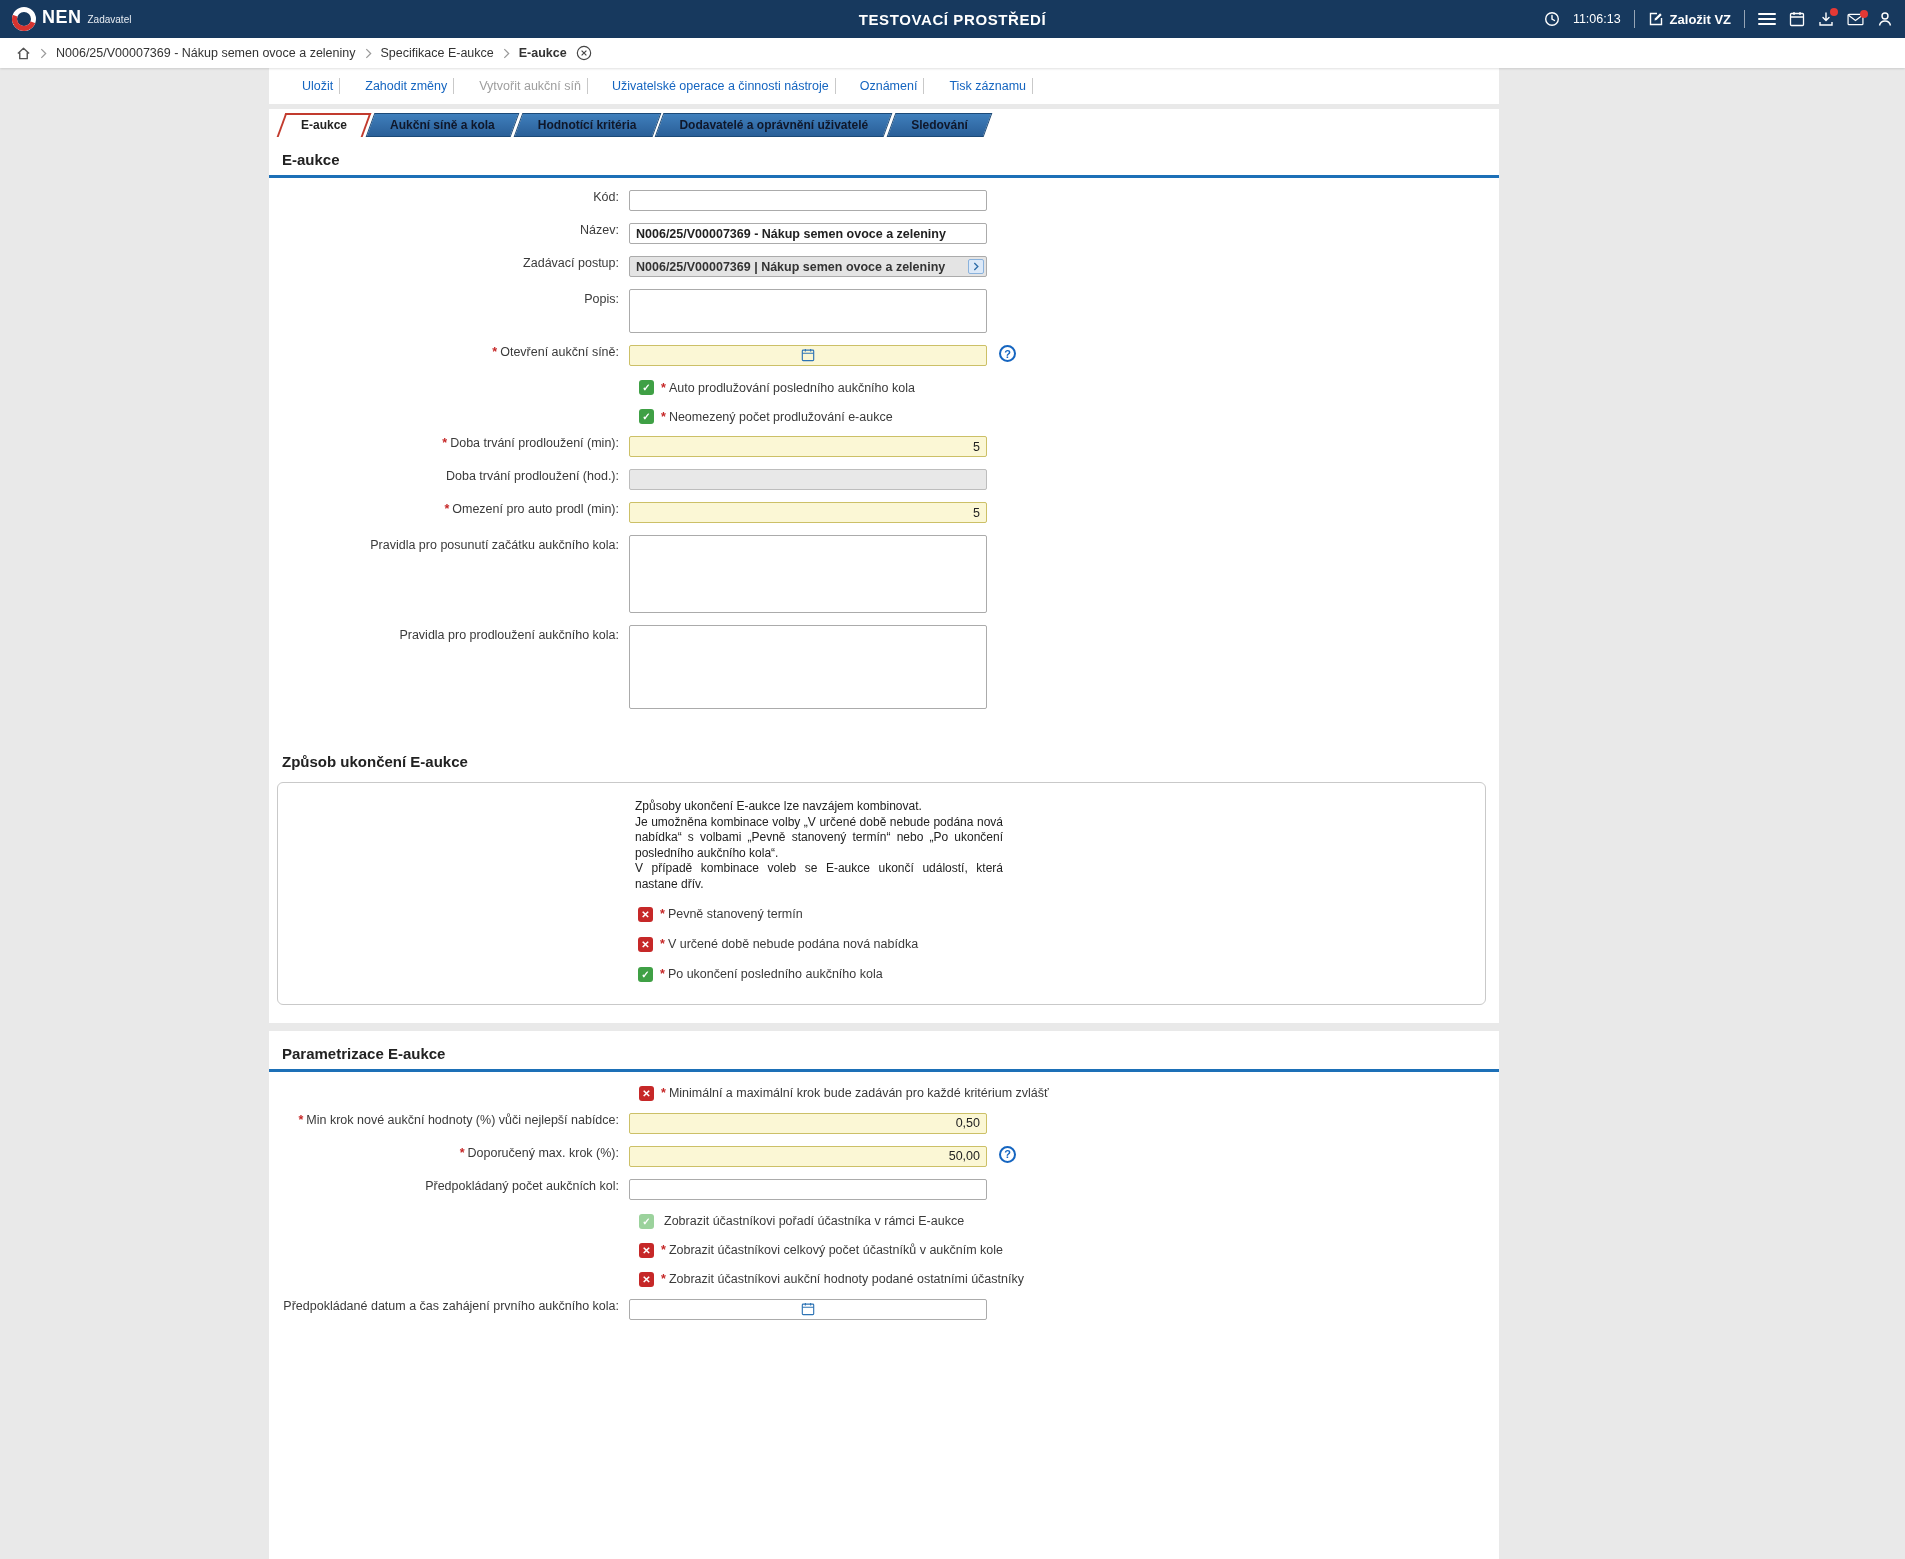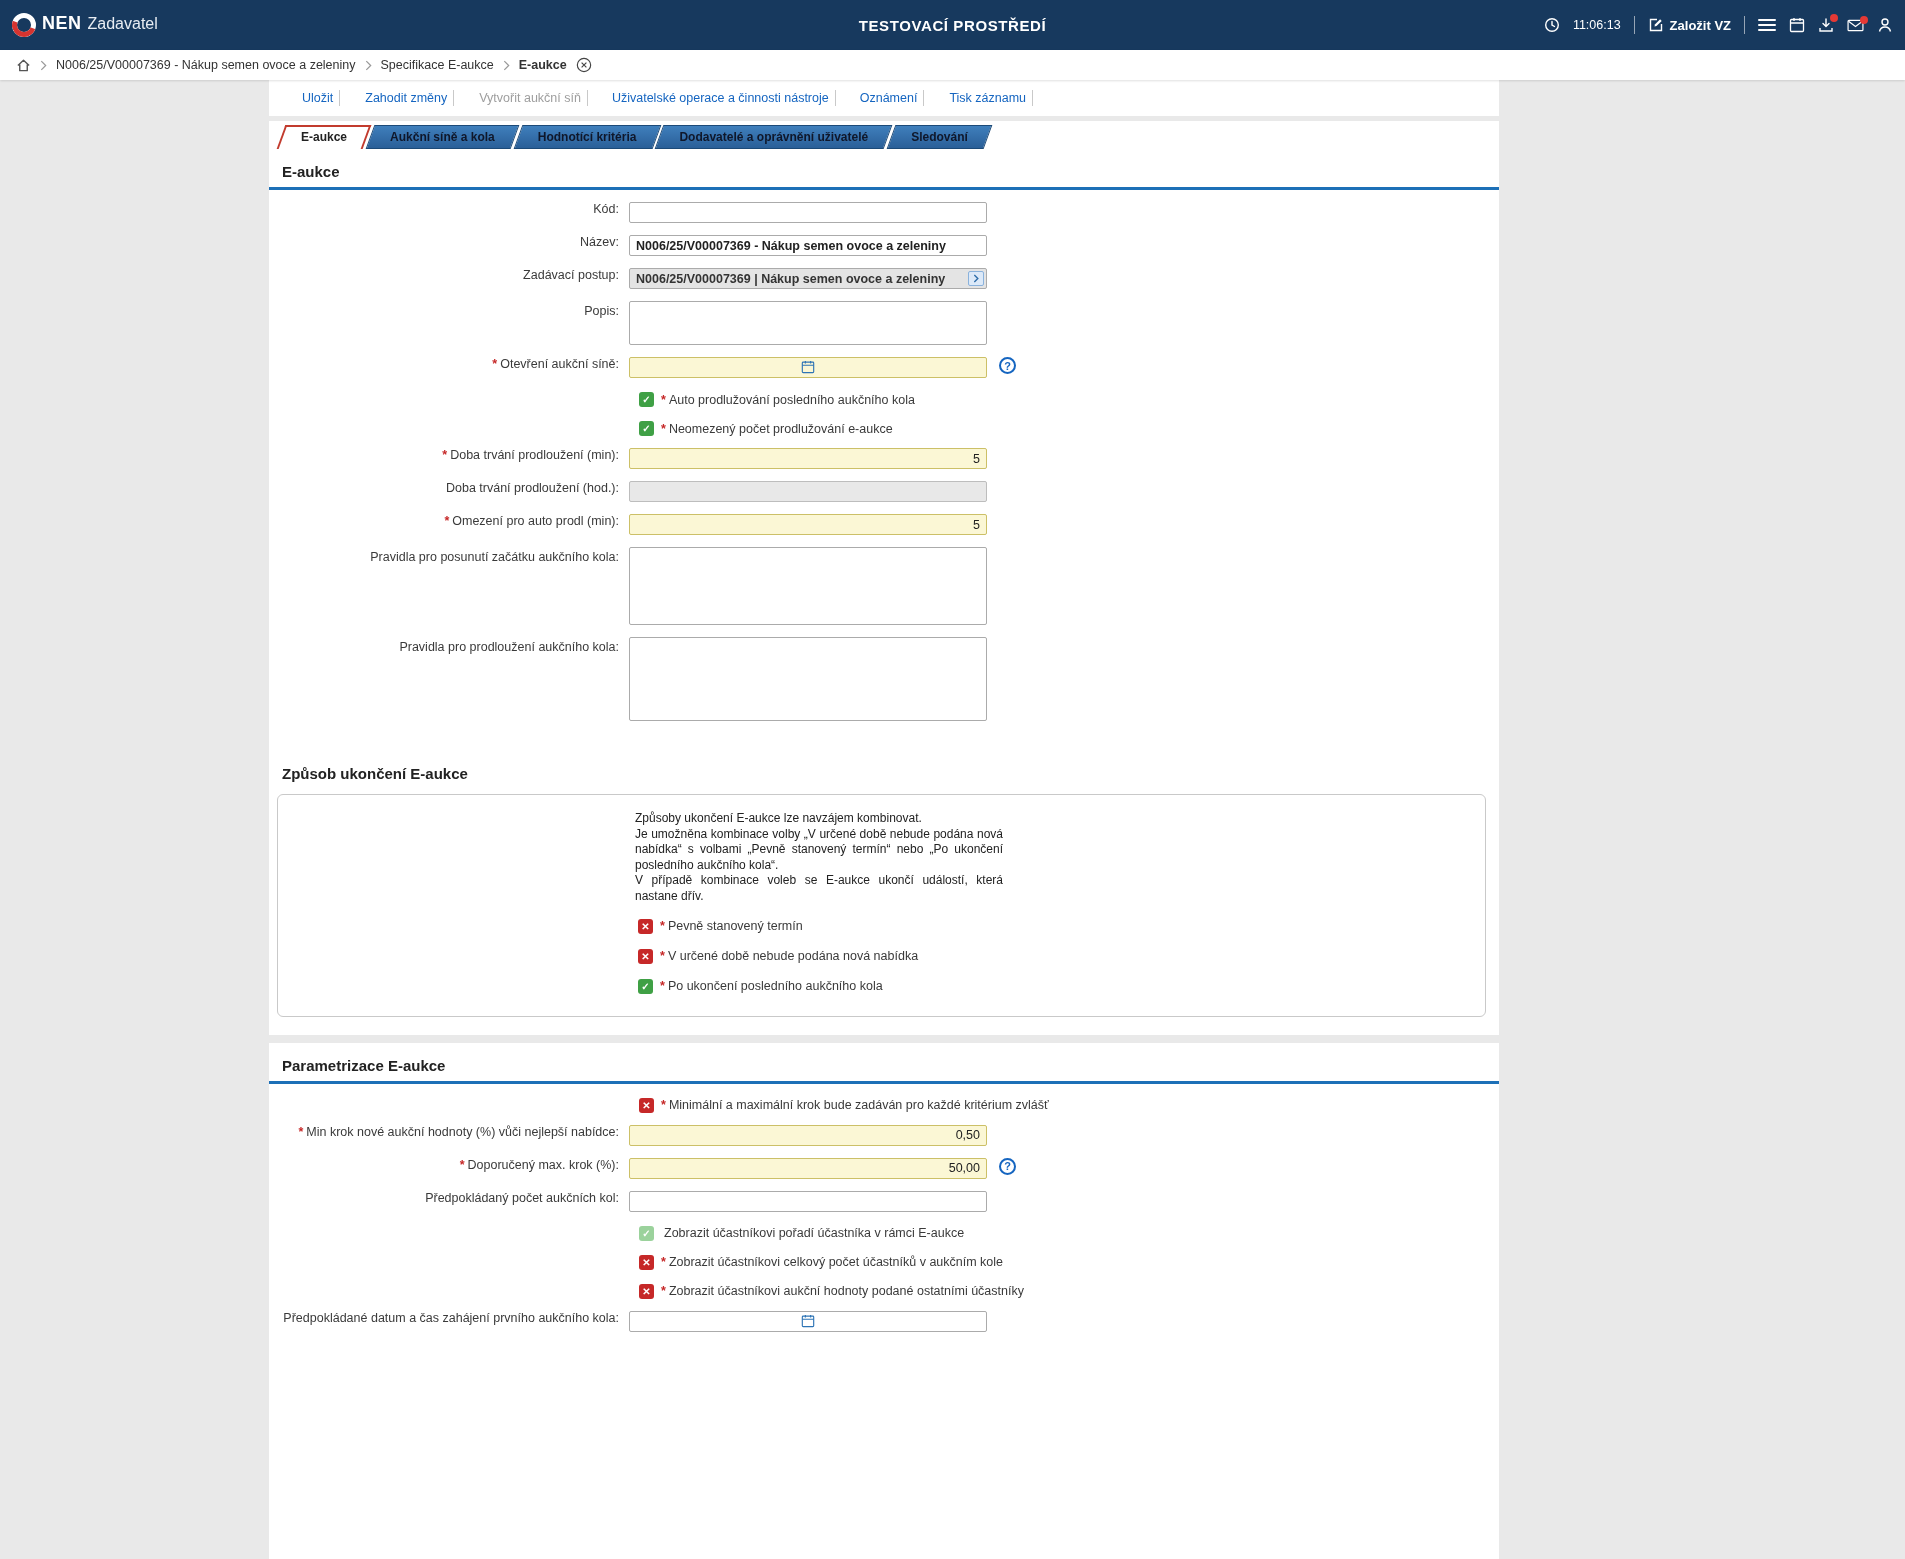--- a/index.html
+++ b/index.html
@@ -7,26 +7,26 @@
     --tab-blue:#3F7FBC; --tab-blue-dark:#2A5F98; --tab-border:#1C4A78;
     --active-tab-border:#C23B2E; --required-red:#C62828;
     --check-green:#3FA045; --check-green-disabled:#9BD29C; --check-red:#C62828;
     --field-yellow:#FBF7D5; --field-yellow-border:#CCC067; --badge-red:#E53935;
   }
   *{box-sizing:border-box; margin:0; padding:0;}
   html,body{width:1905px; height:1559px; overflow:hidden;}
   body{font-family:"Liberation Sans", sans-serif; background:#E9E9E9; font-size:12.5px; color:#333;}
 
   
-  .topbar{height:50px; background:var(--header-bg,#17395E); color:#fff; display:flex; align-items:center; padding:0 12px; position:relative;}
+  .topbar{height:38px; background:var(--header-bg,#17395E); color:#fff; display:flex; align-items:center; padding:0 12px; position:relative;}
   .brand{display:flex; align-items:baseline; gap:6px; cursor:pointer;}
   .logo{width:24px; height:24px; border-radius:50%; border:5px solid #fff; position:relative; display:inline-block; align-self:center;}
   .logo::before{content:''; position:absolute; inset:-5px; border:5px solid transparent; border-left-color:#D63430; border-bottom-color:#D63430; border-radius:50%; transform:rotate(-25deg);}
   .brand-name{font-size:18px; font-weight:bold; letter-spacing:.5px;}
-  .brand-sub{font-size:16px; color:#E8EDF3;}
+  .brand-sub{font-size:10px; color:#E8EDF3;}
   .env-title{position:absolute; left:50%; transform:translateX(-50%); font-weight:bold; font-size:15px; letter-spacing:.6px;}
   .top-right{margin-left:auto; display:flex; align-items:center; gap:13px;}
   .hicon{display:inline-flex; align-items:center; justify-content:center; color:#fff; position:relative; cursor:pointer;}
   .time{font-size:12.5px;}
   .vdiv{width:1px; height:18px; background:rgba(255,255,255,.55); display:inline-block;}
   .create-vz{display:inline-flex; align-items:center; gap:6px; font-weight:bold; font-size:13px; cursor:pointer;}
   .badge{position:absolute; top:-3px; right:-4px; width:8px; height:8px; background:var(--badge-red,#E53935); border-radius:50%;}
 
   
   .crumbs{height:30px; background:#fff; display:flex; align-items:center; gap:9px; padding:0 16px; box-shadow:0 1px 2px rgba(0,0,0,.12); position:relative; z-index:2;}

